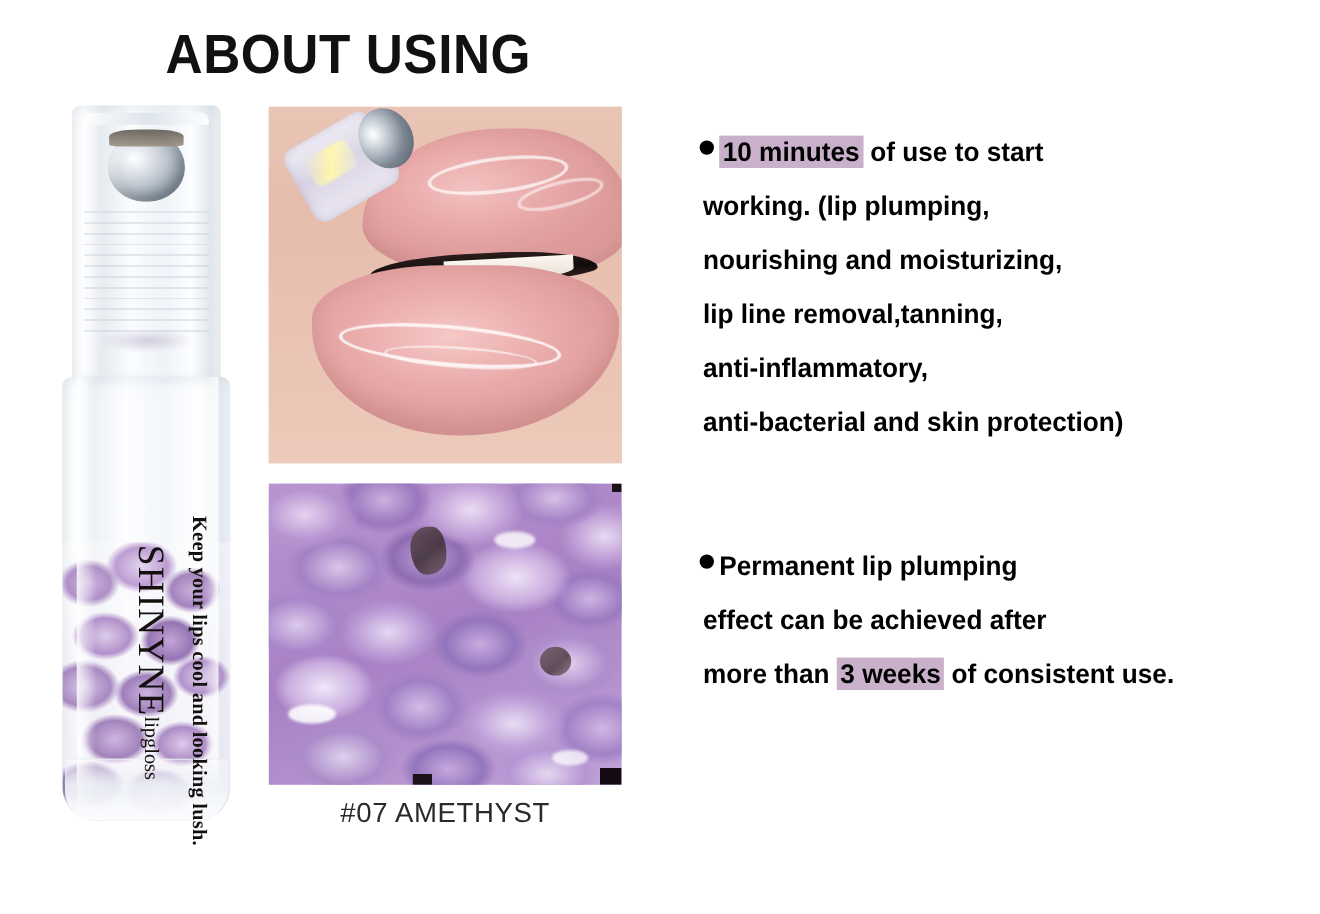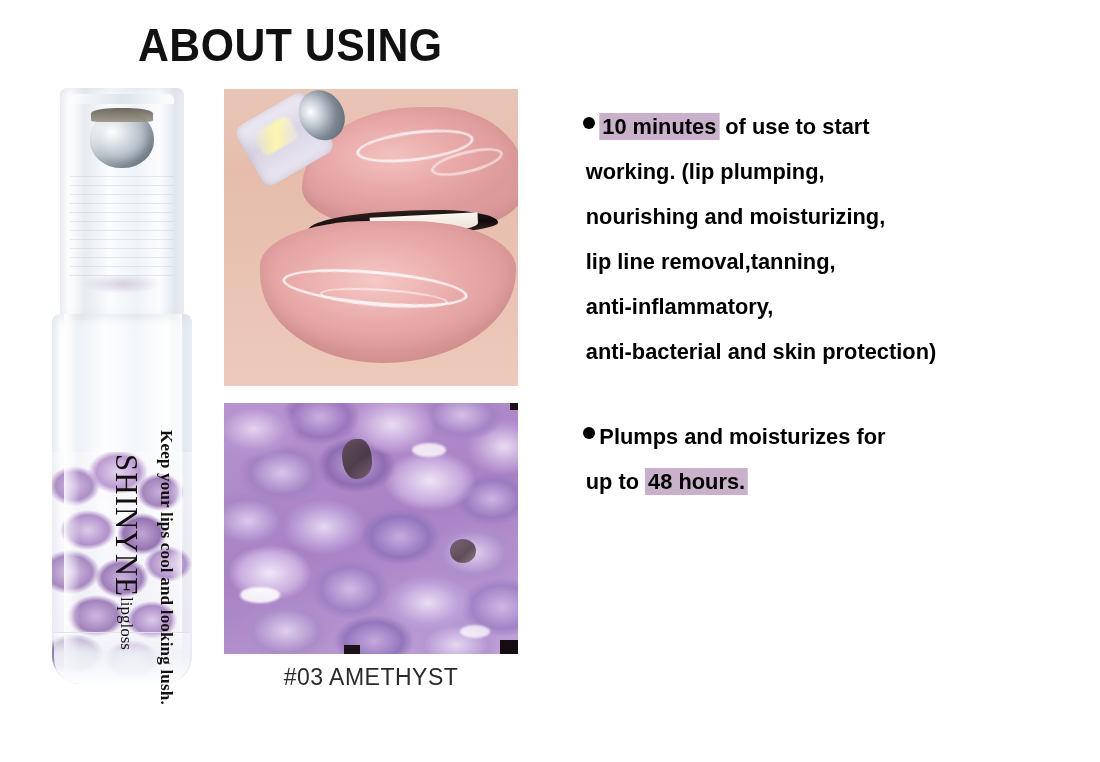--- a/index.html
+++ b/index.html
@@ -326,32 +326,33 @@
   <div class="xtal-dark-a"></div>
   <div class="xtal-dark-b"></div>
   <div class="xtal-shine-a"></div>
   <div class="xtal-shine-b"></div>
   <div class="xtal-shine-c"></div>
   <div class="corner-nick-tr"></div>
   <div class="corner-nick-br"></div>
   <div class="corner-nick-bl"></div>
 </div>
 
-<div id="crystal-caption">#03 AMETHYST</div>
+<div id="crystal-caption">#07 AMETHYST</div>
 
 <div id="benefits">
     <div class="benefit">
       <span class="bullet"></span>
       <div class="line first"><span class="hl">10 minutes</span><span> of use to start</span></div>
       <div class="line"><span>working. (lip plumping,</span></div>
       <div class="line"><span>nourishing and moisturizing,</span></div>
       <div class="line"><span>lip line removal,tanning,</span></div>
       <div class="line"><span>anti-inflammatory,</span></div>
       <div class="line"><span>anti-bacterial and skin protection)</span></div>
     </div>
     <div class="gap-sm"></div>
+    <div class="gap-md"></div>
     <div class="benefit">
       <span class="bullet"></span>
-      <div class="line first"><span>Plumps and moisturizes for</span></div>
-      <div class="line"><span>up to </span><span class="hl">48 hours.</span></div>
+      <div class="line first"><span>Permanent lip plumping</span></div>
+      <div class="line"><span>effect can be achieved after</span></div>
+      <div class="line"><span>more than </span><span class="hl">3 weeks</span><span> of consistent use.</span></div>
     </div>
-    <div class="gap-md"></div>
   </div>
 
 </body></html>

